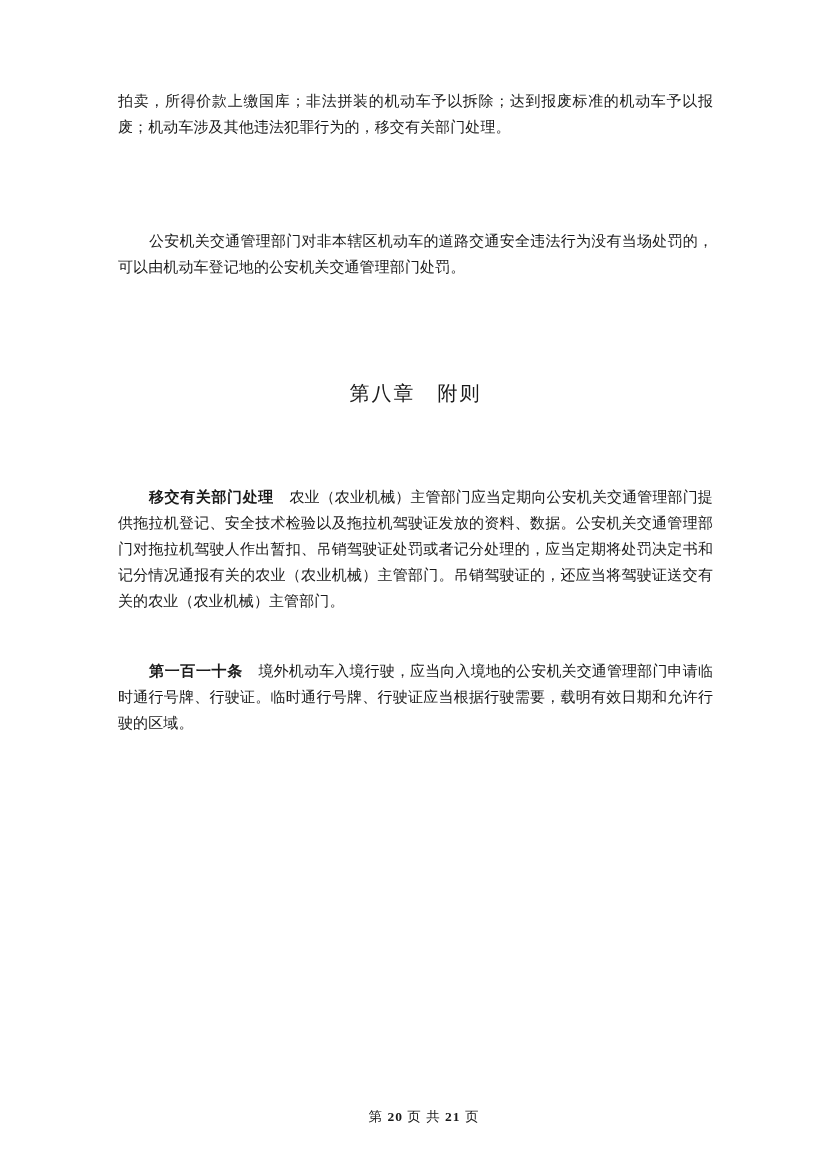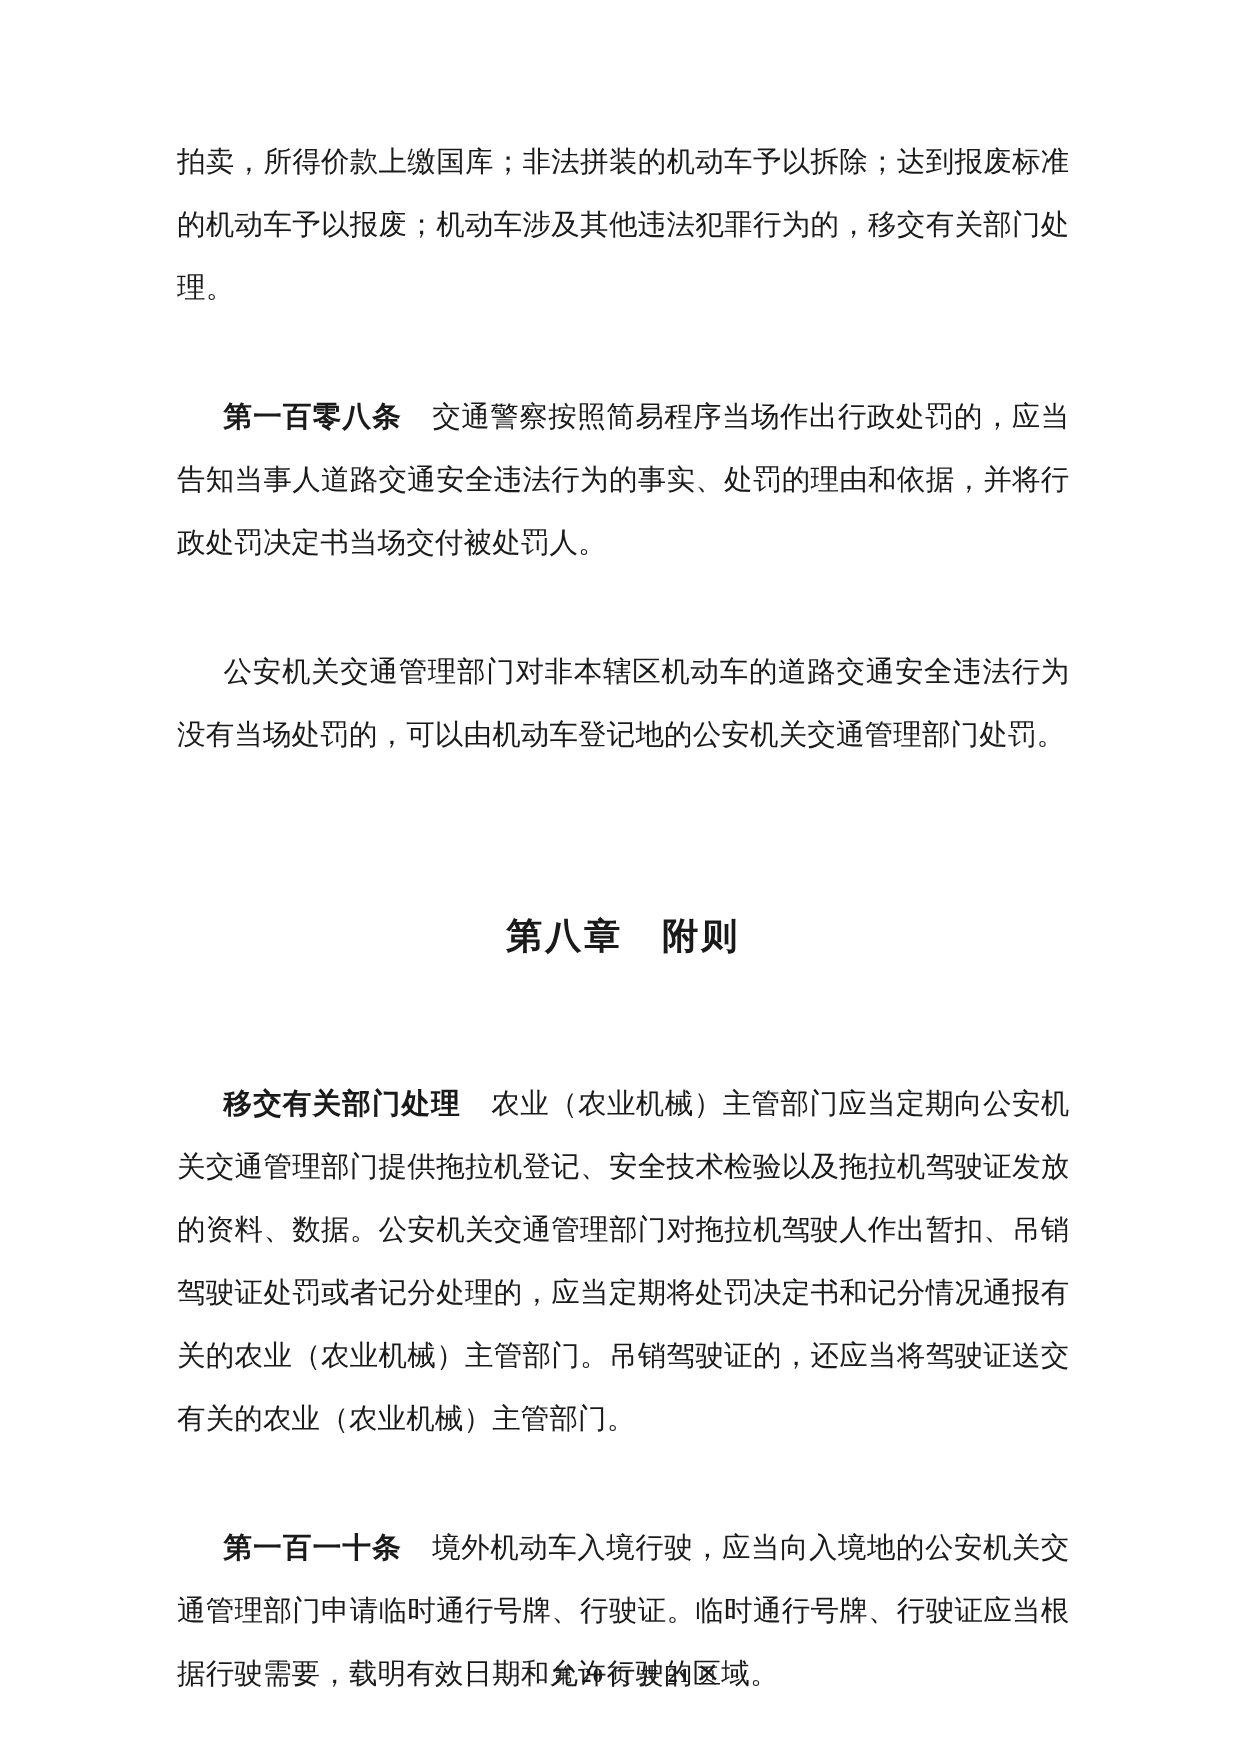--- a/index.html
+++ b/index.html
@@ -17,39 +17,39 @@
     box-sizing: border-box;
     overflow: hidden;
   }
   .content {
     position: absolute;
     left: 118px;
     top: 88px;
     width: 595px;
   }
   .para {
-    font-size: 19px;
-    line-height: 42px;
+    font-size: 15px;
+    line-height: 26px;
     text-align: justify;
     text-justify: inter-ideograph;
     margin: 0;
     letter-spacing: 0.1px;
   }
   .para.indent {
     text-indent: 31px;
   }
   .gap-lg { height: 44px; }
   .art-label {
     font-weight: bold;
     letter-spacing: 0.6px;
   }
   .chapter-title {
     text-align: center;
-    font-size: 24px;
-    font-weight: bold;
+    font-size: 20px;
+    font-weight: normal;
     letter-spacing: 2px;
     margin: 0;
     line-height: 34px;
   }
   .chapter-block {
     margin-top: 52px;
     margin-bottom: 30px;
   }
   .footer {
     position: absolute;
@@ -69,25 +69,20 @@
 
 <div class="page">
   <div class="content">
 
     <p class="para">
       <span>拍卖，所得价款上缴国库；非法拼装的机动车予以拆除；达到报废标准的机动车予以报废；机动车涉及其他违法犯罪行为的，移交有关部门处理。</span>
     </p>
 
     <div class="gap-lg"></div>
 
-    <p class="para indent">
-      <span class="art-label">第一百零八条</span>
-      <span>&nbsp;&nbsp;</span>
-      <span>交通警察按照简易程序当场作出行政处罚的，应当告知当事人道路交通安全违法行为的事实、处罚的理由和依据，并将行政处罚决定书当场交付被处罚人。</span>
-    </p>
 
     <div class="gap-lg"></div>
 
 
     <p class="para indent">
       <span>公安机关交通管理部门对非本辖区机动车的道路交通安全违法行为没有当场处罚的，可以由机动车登记地的公安机关交通管理部门处罚。</span>
     </p>
 
     <div class="gap-lg"></div>
 

